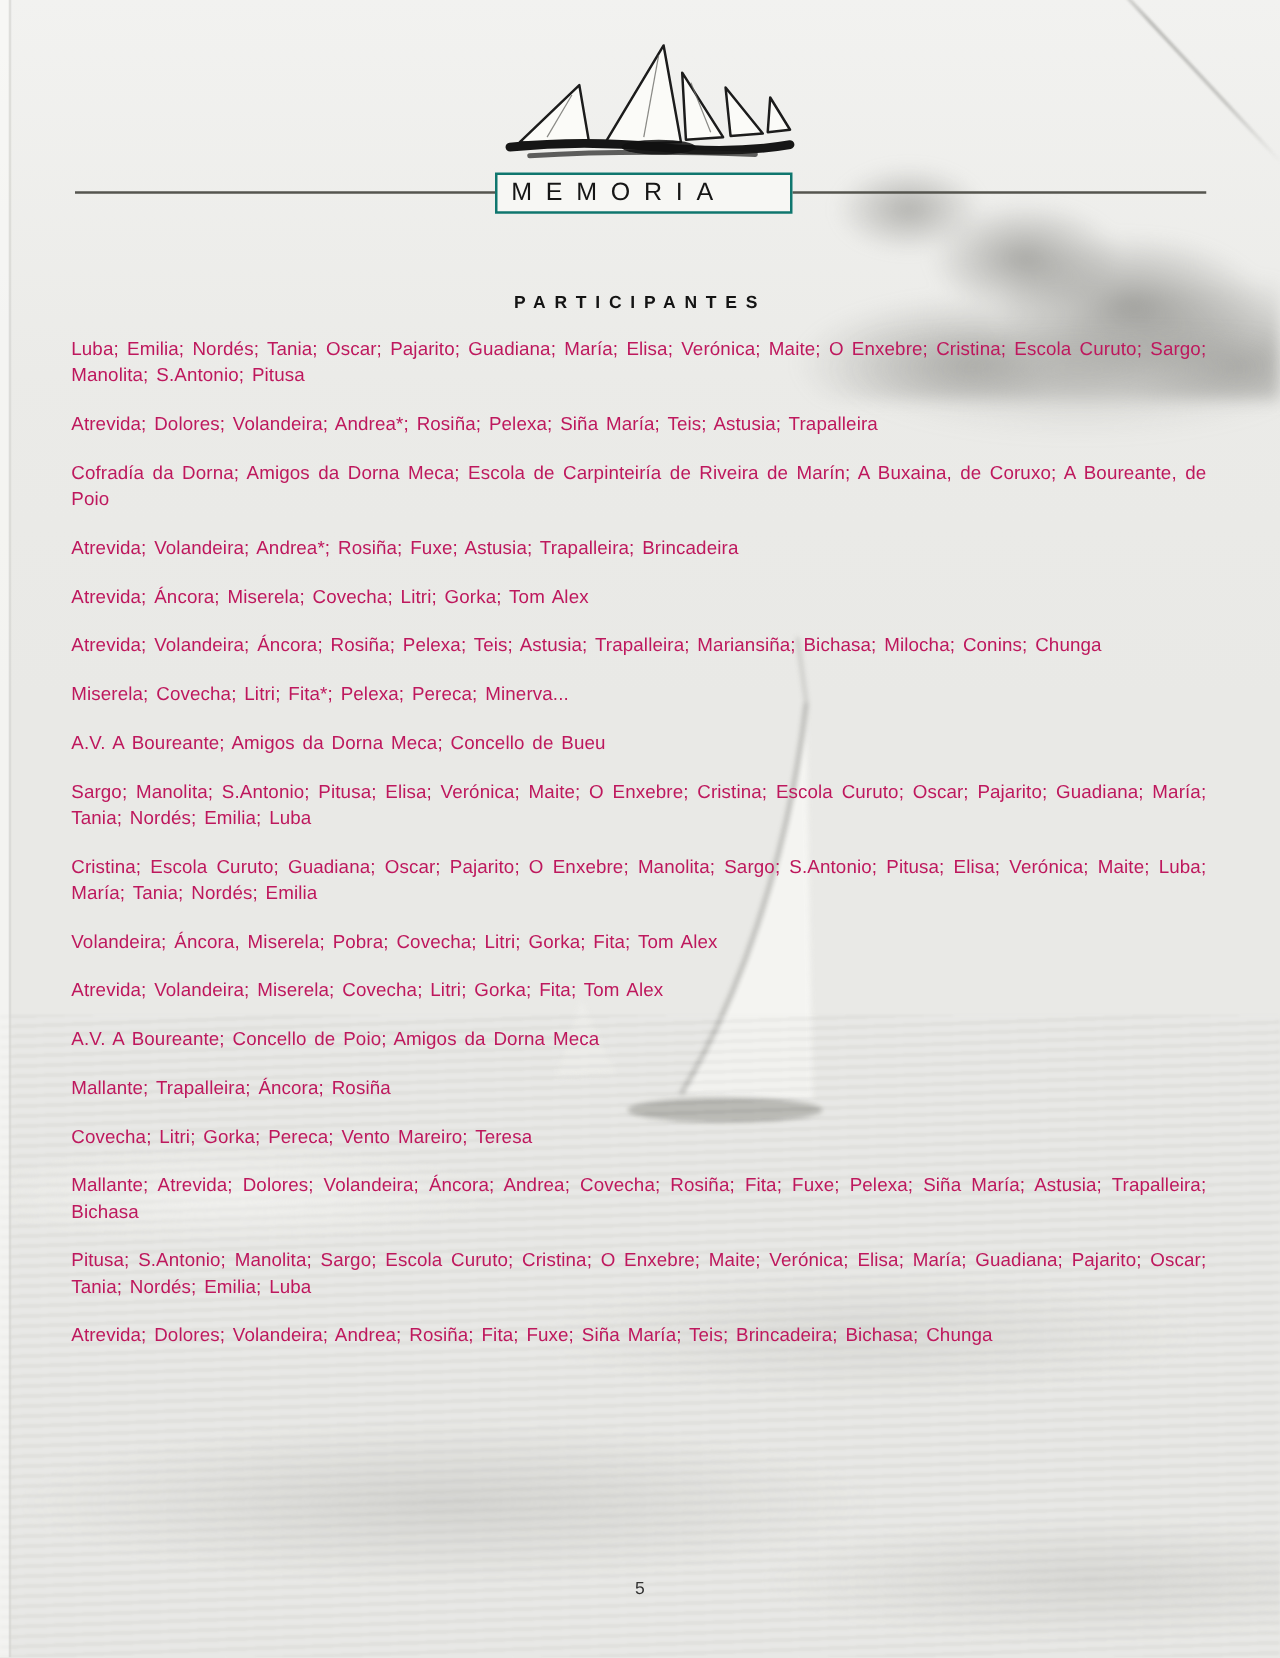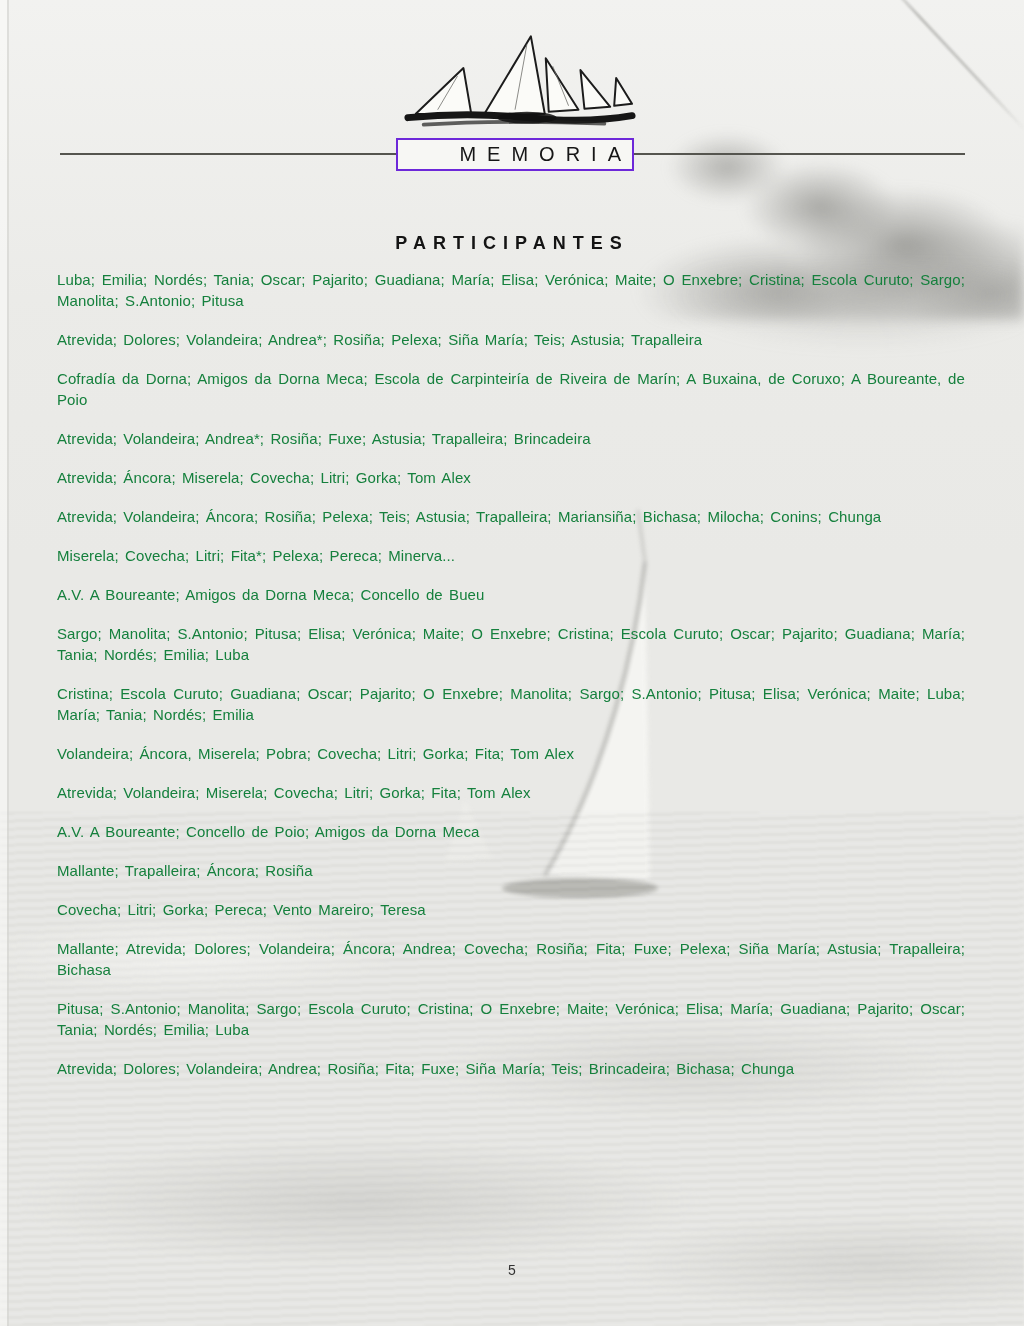--- a/index.html
+++ b/index.html
@@ -60,38 +60,38 @@
   }
   
   .sketch { position: absolute; left: 398px; top: 22px; width: 238px; height: 112px; z-index: 3; }
   .header-rule {
     position: absolute; left: 60px; top: 153px; width: 905px; height: 2px;
     background: #55554f; z-index: 1;
   }
   .title-box {
     position: absolute; top: 138px; left: 50%; transform: translateX(-50%); margin-left: 3px;
     width: 238px; height: 33px; box-sizing: border-box;
-    background: #f7f7f4; border: 2px solid #6d28d9; z-index: 2;
-    display: flex; align-items: center; justify-content: flex-end;
+    background: #f7f7f4; border: 2px solid #0f766e; z-index: 2;
+    display: flex; align-items: center; justify-content: flex-start;
   }
   .title-box span {
     font-size: 20px; font-weight: 500; letter-spacing: 11px; padding-left: 11px;
     color: #161616;
   }
   .section-title {
     position: absolute; top: 233px; left: 0; width: 1024px; text-align: center;
-    font-size: 18px; font-weight: 700; letter-spacing: 7px; color: #141414; z-index: 2;
+    font-size: 14px; font-weight: 700; letter-spacing: 7px; color: #141414; z-index: 2;
   }
   
   .content { position: absolute; top: 269px; left: 57px; width: 908px; z-index: 2; }
   .content p {
     margin: 0 0 18px 0;
     font-size: 15px; line-height: 21px;
     letter-spacing: 0.1px; word-spacing: 2px;
-    color: #15803d;
+    color: #be185d;
     text-align: justify;
   }
   .page-number {
     position: absolute; top: 1262px; left: 0; width: 1024px; text-align: center;
     font-size: 14px; color: #333; z-index: 2;
   }
 </style>
 </head>
 <body>
 

